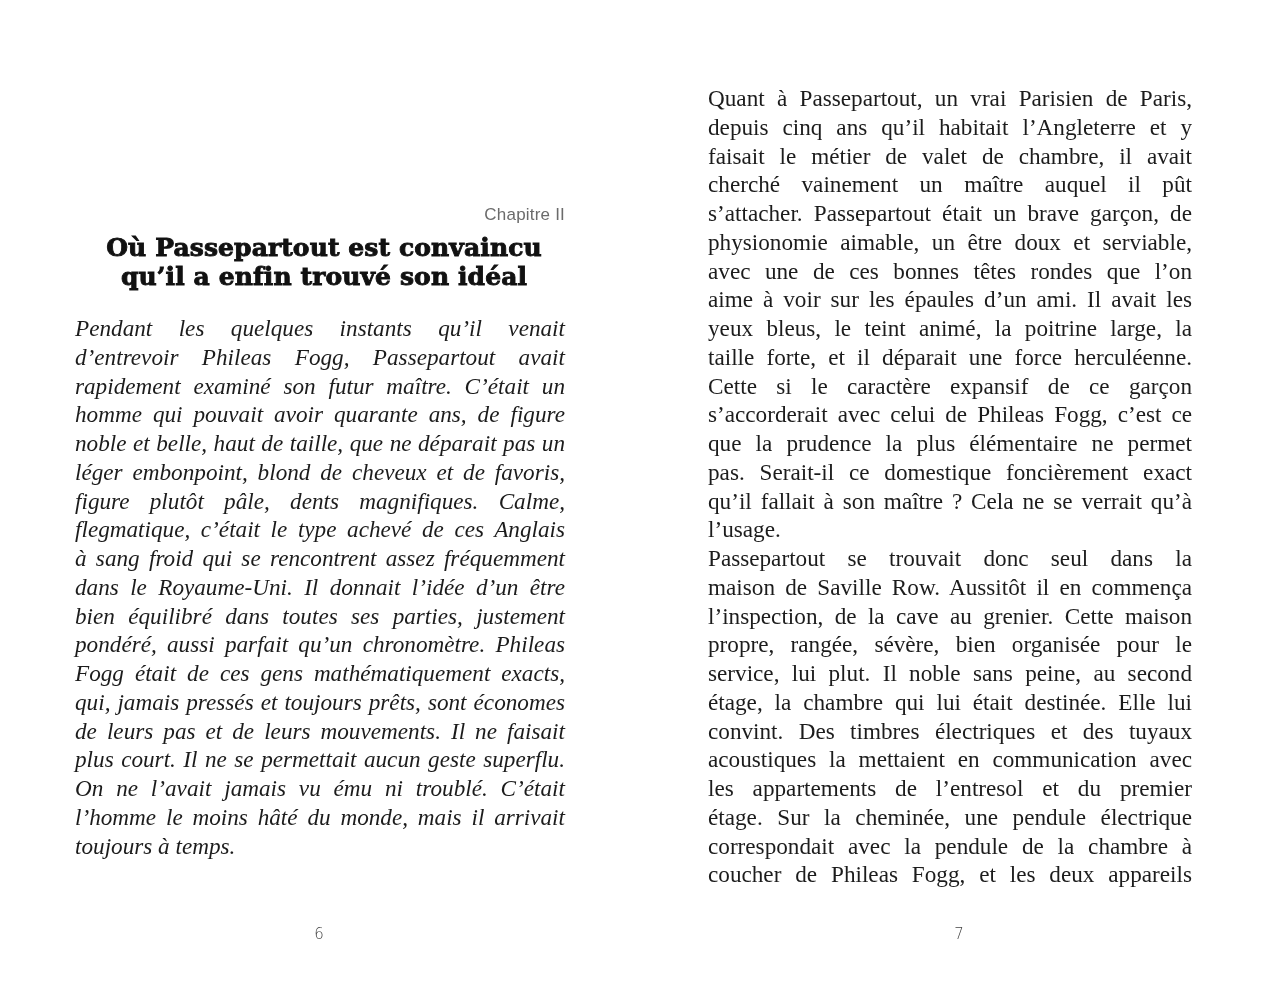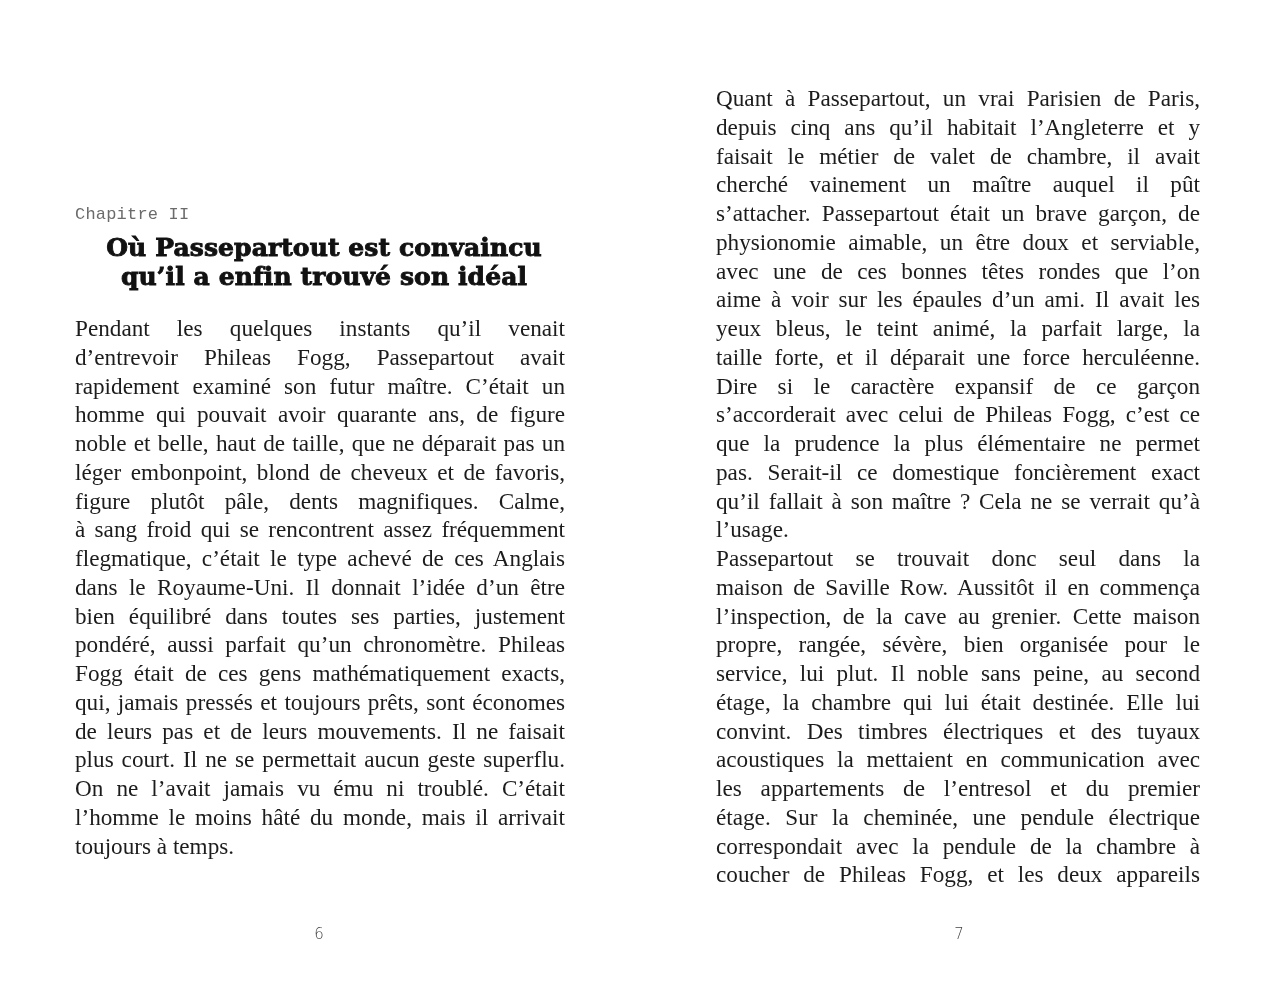--- a/index.html
+++ b/index.html
@@ -21,22 +21,22 @@
       height: 983px;
     }
     .page-left { left: 0; width: 640px; }
     .page-right { left: 640px; width: 640px; }
 
     .chapter-label {
       position: absolute;
       left: 75px;
       width: 490px;
       top: 205px;
-      text-align: left;
-      font-family: Liberation Mono, monospace;
+      text-align: right;
+      font-family: Liberation Sans, sans-serif;
       font-weight: 200;
       font-size: 17px;
       color: #6b6b6b;
       letter-spacing: 0.2px;
     }
     .chapter-title {
       position: absolute;
       left: 75px;
       width: 490px;
       top: 229px;
@@ -54,23 +54,24 @@
     .body-text {
       position: absolute;
       font-size: 23.2px;
       line-height: 28.75px;
       color: #1c1c1c;
     }
     .left-body {
       left: 75px;
       width: 490px;
       top: 314px;
+      font-style: italic;
     }
     .right-body {
-      left: 76px;
+      left: 68px;
       width: 484px;
       top: 84px;
     }
     .line {
       display: block;
       text-align: justify;
       text-align-last: justify;
       white-space: nowrap;
       height: 28.75px;
       overflow: visible;
@@ -102,22 +103,22 @@
   </h1>
   <div class="body-text left-body">
       <p style="margin: 0px;">
         <span class="line">Pendant les quelques instants qu’il venait</span>
         <span class="line">d’entrevoir Phileas Fogg, Passepartout avait</span>
         <span class="line">rapidement examiné son futur maître. C’était un</span>
         <span class="line">homme qui pouvait avoir quarante ans, de figure</span>
         <span class="line">noble et belle, haut de taille, que ne déparait pas un</span>
         <span class="line">léger embonpoint, blond de cheveux et de favoris,</span>
         <span class="line">figure plutôt pâle, dents magnifiques. Calme,</span>
+        <span class="line">flegmatique, c’était le type achevé de ces Anglais</span>
         <span class="line">à sang froid qui se rencontrent assez fréquemment</span>
-        <span class="line">flegmatique, c’était le type achevé de ces Anglais</span>
         <span class="line">dans le Royaume-Uni. Il donnait l’idée d’un être</span>
         <span class="line">bien équilibré dans toutes ses parties, justement</span>
         <span class="line">pondéré, aussi parfait qu’un chronomètre. Phileas</span>
         <span class="line">Fogg était de ces gens mathématiquement exacts,</span>
         <span class="line">qui, jamais pressés et toujours prêts, sont économes</span>
         <span class="line">de leurs pas et de leurs mouvements. Il ne faisait</span>
         <span class="line">plus court. Il ne se permettait aucun geste superflu.</span>
         <span class="line">On ne l’avait jamais vu ému ni troublé. C’était</span>
         <span class="line">l’homme le moins hâté du monde, mais il arrivait</span>
         <span class="line last">toujours à temps.</span>
@@ -130,23 +131,23 @@
   <div class="body-text right-body">
       <p style="margin: 0px;">
         <span class="line">Quant à Passepartout, un vrai Parisien de Paris,</span>
         <span class="line">depuis cinq ans qu’il habitait l’Angleterre et y</span>
         <span class="line">faisait le métier de valet de chambre, il avait</span>
         <span class="line">cherché vainement un maître auquel il pût</span>
         <span class="line">s’attacher. Passepartout était un brave garçon, de</span>
         <span class="line">physionomie aimable, un être doux et serviable,</span>
         <span class="line">avec une de ces bonnes têtes rondes que l’on</span>
         <span class="line">aime à voir sur les épaules d’un ami. Il avait les</span>
-        <span class="line">yeux bleus, le teint animé, la parfait large, la</span>
+        <span class="line">yeux bleus, le teint animé, la poitrine large, la</span>
         <span class="line">taille forte, et il déparait une force herculéenne.</span>
-        <span class="line">Dire si le caractère expansif de ce garçon</span>
+        <span class="line">Cette si le caractère expansif de ce garçon</span>
         <span class="line">s’accorderait avec celui de Phileas Fogg, c’est ce</span>
         <span class="line">que la prudence la plus élémentaire ne permet</span>
         <span class="line">pas. Serait-il ce domestique foncièrement exact</span>
         <span class="line">qu’il fallait à son maître ? Cela ne se verrait qu’à</span>
         <span class="line last">l’usage.</span>
       </p>
       <p style="margin: 0px;">
         <span class="line">Passepartout se trouvait donc seul dans la</span>
         <span class="line">maison de Saville Row. Aussitôt il en commença</span>
         <span class="line">l’inspection, de la cave au grenier. Cette maison</span>

